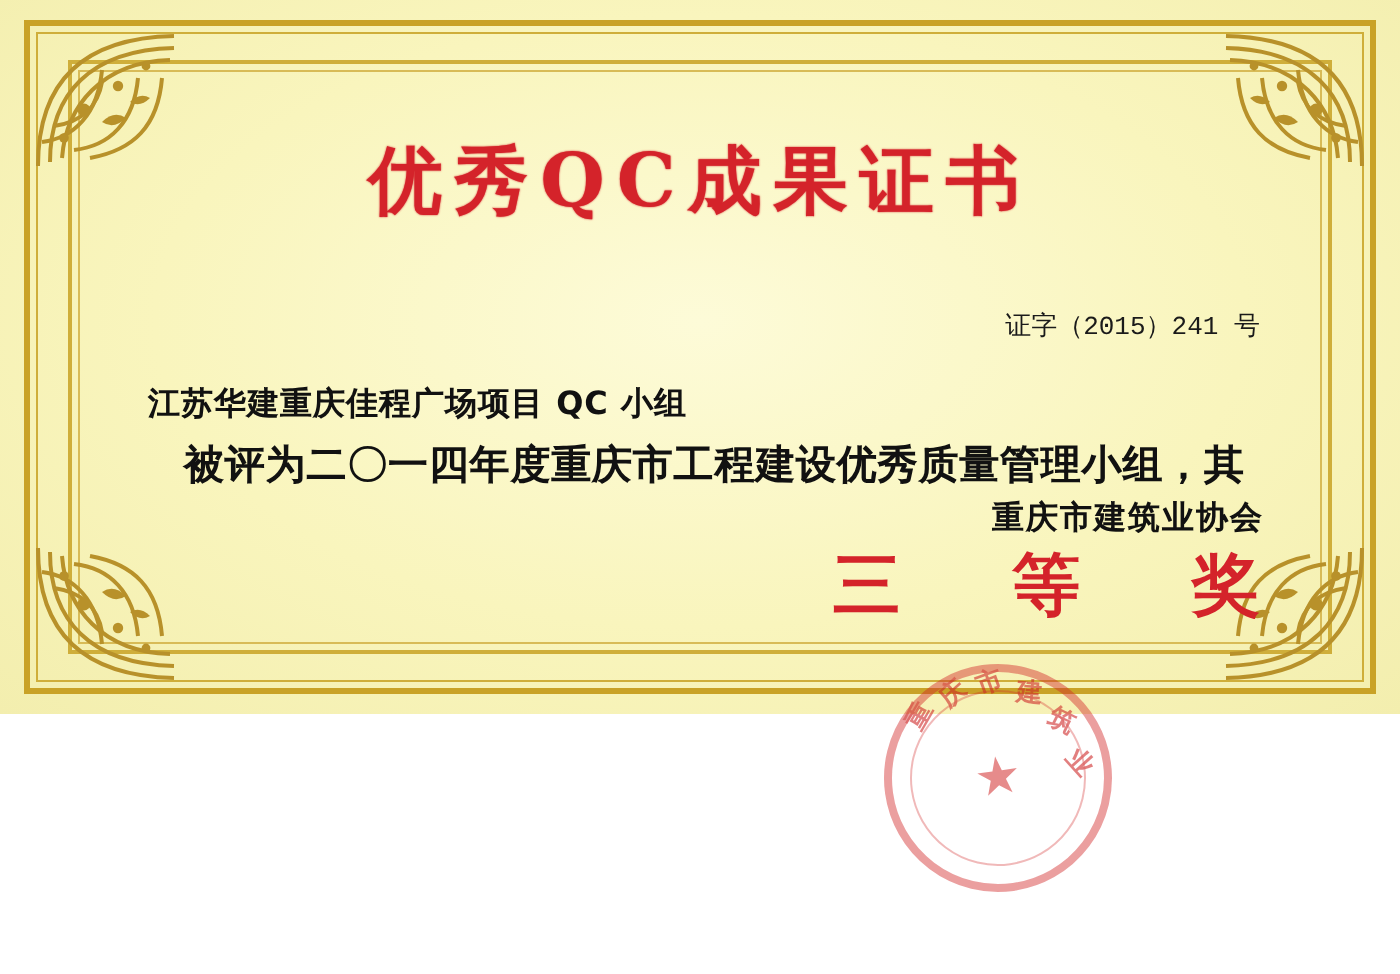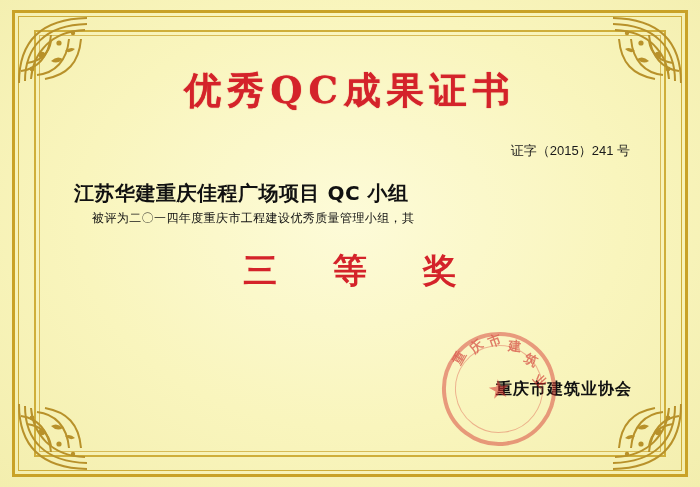--- a/index.html
+++ b/index.html
@@ -10,21 +10,21 @@
   body {
     width: 700px;
     height: 487px;
     overflow: hidden;
     font-family: "DejaVu Sans", sans-serif;
   }
 
   #certificate {
     position: relative;
     width: 700px;
-    height: 487px;
+    height: 357px;
     background: #fbf8c9;
     background-image:
       radial-gradient(ellipse at 50% 45%, #fdfbd8 0%, #f9f5bd 55%, #f3eeae 100%);
     box-sizing: border-box;
     padding-left: 36px;
   }
 
   
   .border-outer {
     position: absolute;
@@ -78,47 +78,47 @@
     font-size: 37px;
     letter-spacing: 6px;
     margin-top: 22px;
     text-shadow: 0 0 1px #d4232a;
   }
 
   .cert-no {
     text-align: right;
     font-size: 13px;
     color: #1a1a1a;
-    margin-top: 26px;
+    margin-top: 38px;
     padding-right: 22px;
-    font-family: Liberation Sans, sans-serif;
+    font-family: Liberation Mono, monospace;
   }
 
   .group-line {
-    font-size: 20px;
+    font-size: 16px;
     color: #111;
     font-weight: bold;
     margin-top: 20px;
     padding-left: 26px;
     letter-spacing: 0.5px;
   }
 
   .body-line {
-    font-size: 12px;
+    font-size: 20px;
     color: #111;
-    font-weight: normal;
+    font-weight: bold;
     line-height: 1.95;
     letter-spacing: 0.4px;
     padding-left: 12px;
     padding-right: 6px;
   }
   .body-line.indent { text-indent: 32px; }
 
   .award {
-    text-align: center;
+    text-align: right;
     color: #d4232a;
     font-family: "DejaVu Serif", serif;
     font-weight: bold;
     font-size: 34px;
     letter-spacing: 22px;
     margin-top: 18px;
     text-indent: 22px;
   }
 
   .signature {

